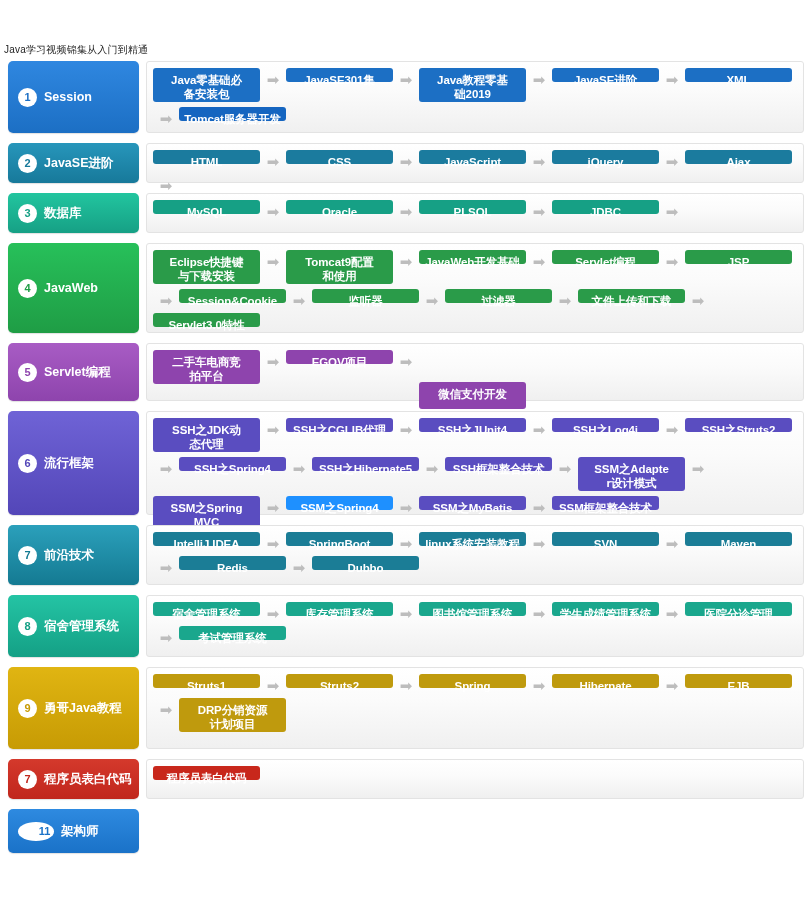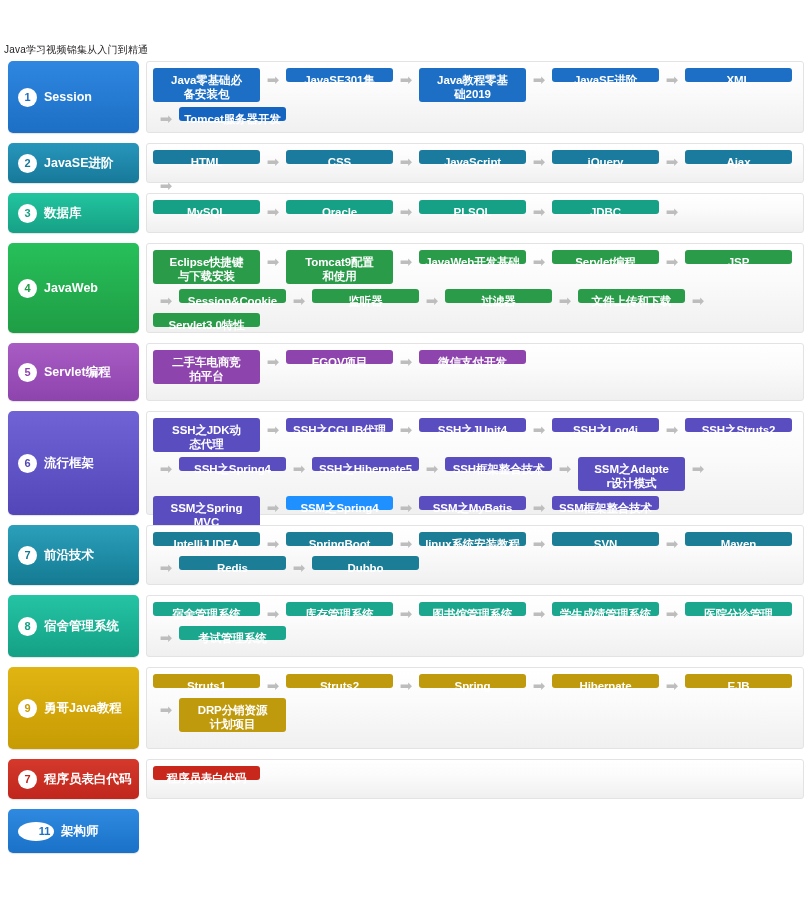--- a/index.html
+++ b/index.html
@@ -125,21 +125,21 @@
         <span class="num" style="color: rgb(31, 157, 69);">4</span>
         <span class="ctext">JavaWeb</span>
       </div>
       <div class="panel" style="height: 90px;"><div class="node two" style="background: rgb(42, 155, 73); height: 34px;">Eclipse快捷键与下载安装</div><span class="arrow">➡</span><div class="node two" style="background: rgb(42, 155, 73); height: 34px;">Tomcat9配置和使用</div><span class="arrow">➡</span><div class="node" style="background: rgb(42, 155, 73); height: 14px;">JavaWeb开发基础</div><span class="arrow">➡</span><div class="node" style="background: rgb(42, 155, 73); height: 14px;">Servlet编程</div><span class="arrow">➡</span><div class="node" style="background: rgb(42, 155, 73); height: 14px;">JSP</div><span class="arrow">➡</span><div class="node" style="background: rgb(42, 155, 73); height: 14px;">Session&amp;Cookie</div><span class="arrow">➡</span><div class="node" style="background: rgb(42, 155, 73); height: 14px;">监听器</div><span class="arrow">➡</span><div class="node" style="background: rgb(42, 155, 73); height: 14px;">过滤器</div><span class="arrow">➡</span><div class="node" style="background: rgb(42, 155, 73); height: 14px;">文件上传和下载</div><span class="arrow">➡</span><div class="node" style="background: rgb(42, 155, 73); height: 14px;">Servlet3.0特性</div></div>
     </div>
     <div class="row">
       <div class="cat" style="height: 58px; background: linear-gradient(rgb(168, 92, 196) 0%, rgb(142, 68, 173) 100%);">
         <span class="num" style="color: rgb(142, 68, 173);">5</span>
         <span class="ctext">Servlet编程</span>
       </div>
-      <div class="panel" style="height: 58px;"><div class="node two" style="background: rgb(142, 68, 173); height: 34px;">二手车电商竞拍平台</div><span class="arrow">➡</span><div class="node" style="background: rgb(142, 68, 173); height: 14px;">EGOV项目</div><span class="arrow">➡</span><div class="node" style="background: rgb(142, 68, 173); height: 14px;">微信支付开发</div></div>
+      <div class="panel" style="height: 58px;"><div class="node two" style="background: rgb(142, 68, 173); height: 34px;">二手车电商竞拍平台</div><span class="arrow">➡</span><div class="node" style="background: rgb(142, 68, 173); height: 14px;">EGOV项目</div><span class="arrow">➡</span><div class="node" style="background: rgb(142, 68, 173); height: 27px; margin-top: 32px;">微信支付开发</div></div>
     </div>
     <div class="row">
       <div class="cat" style="height: 104px; background: linear-gradient(rgb(111, 99, 214) 0%, rgb(83, 70, 184) 100%);">
         <span class="num" style="color: rgb(83, 70, 184);">6</span>
         <span class="ctext">流行框架</span>
       </div>
       <div class="panel" style="height: 104px;"><div class="node two" style="background: rgb(90, 77, 192); height: 34px;">SSH之JDK动态代理</div><span class="arrow">➡</span><div class="node" style="background: rgb(90, 77, 192); height: 14px;">SSH之CGLIB代理</div><span class="arrow">➡</span><div class="node" style="background: rgb(90, 77, 192); height: 14px;">SSH之JUnit4</div><span class="arrow">➡</span><div class="node" style="background: rgb(90, 77, 192); height: 14px;">SSH之Log4j</div><span class="arrow">➡</span><div class="node" style="background: rgb(90, 77, 192); height: 14px;">SSH之Struts2</div><span class="arrow">➡</span><div class="node" style="background: rgb(90, 77, 192); height: 14px;">SSH之Spring4</div><span class="arrow">➡</span><div class="node" style="background: rgb(90, 77, 192); height: 14px;">SSH之Hibernate5</div><span class="arrow">➡</span><div class="node" style="background: rgb(90, 77, 192); height: 14px;">SSH框架整合技术</div><span class="arrow">➡</span><div class="node two" style="background: rgb(90, 77, 192); height: 34px;">SSM之Adapter设计模式</div><span class="arrow">➡</span><div class="node two" style="background: rgb(90, 77, 192); height: 34px;">SSM之SpringMVC</div><span class="arrow">➡</span><div class="node" style="background: rgb(30, 144, 255); height: 14px;">SSM之Spring4</div><span class="arrow">➡</span><div class="node" style="background: rgb(90, 77, 192); height: 14px;">SSM之MyBatis</div><span class="arrow">➡</span><div class="node" style="background: rgb(90, 77, 192); height: 14px;">SSM框架整合技术</div></div>
     </div>
     <div class="row">
       <div class="cat" style="height: 60px; background: linear-gradient(rgb(43, 160, 187) 0%, rgb(20, 122, 146) 100%);">

